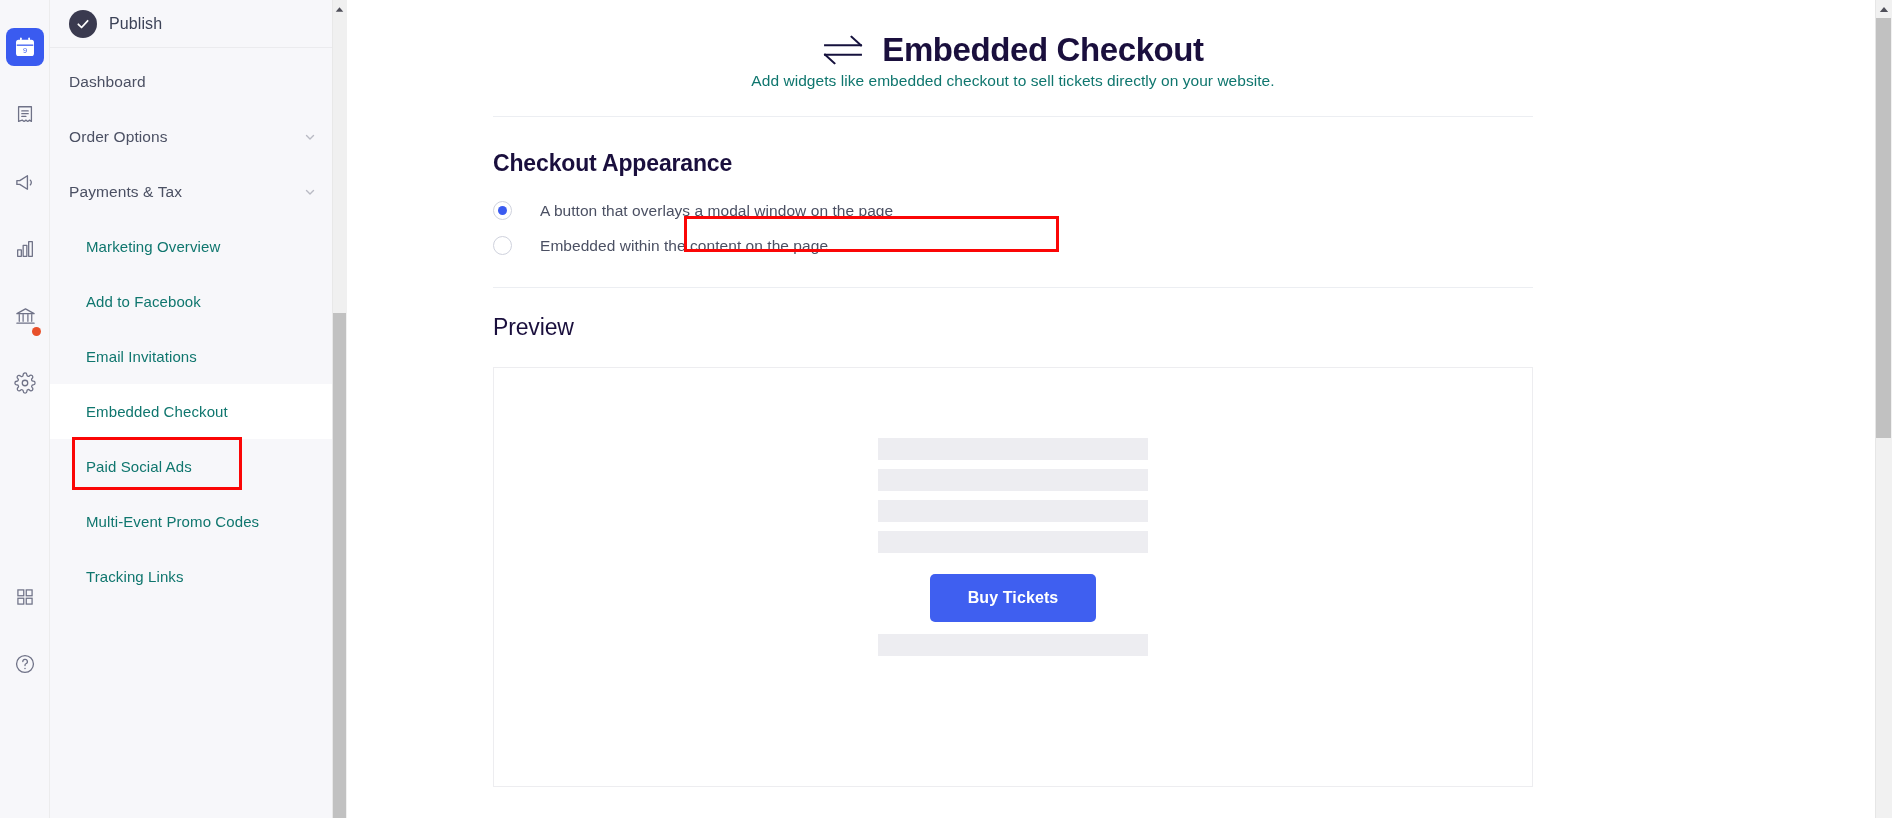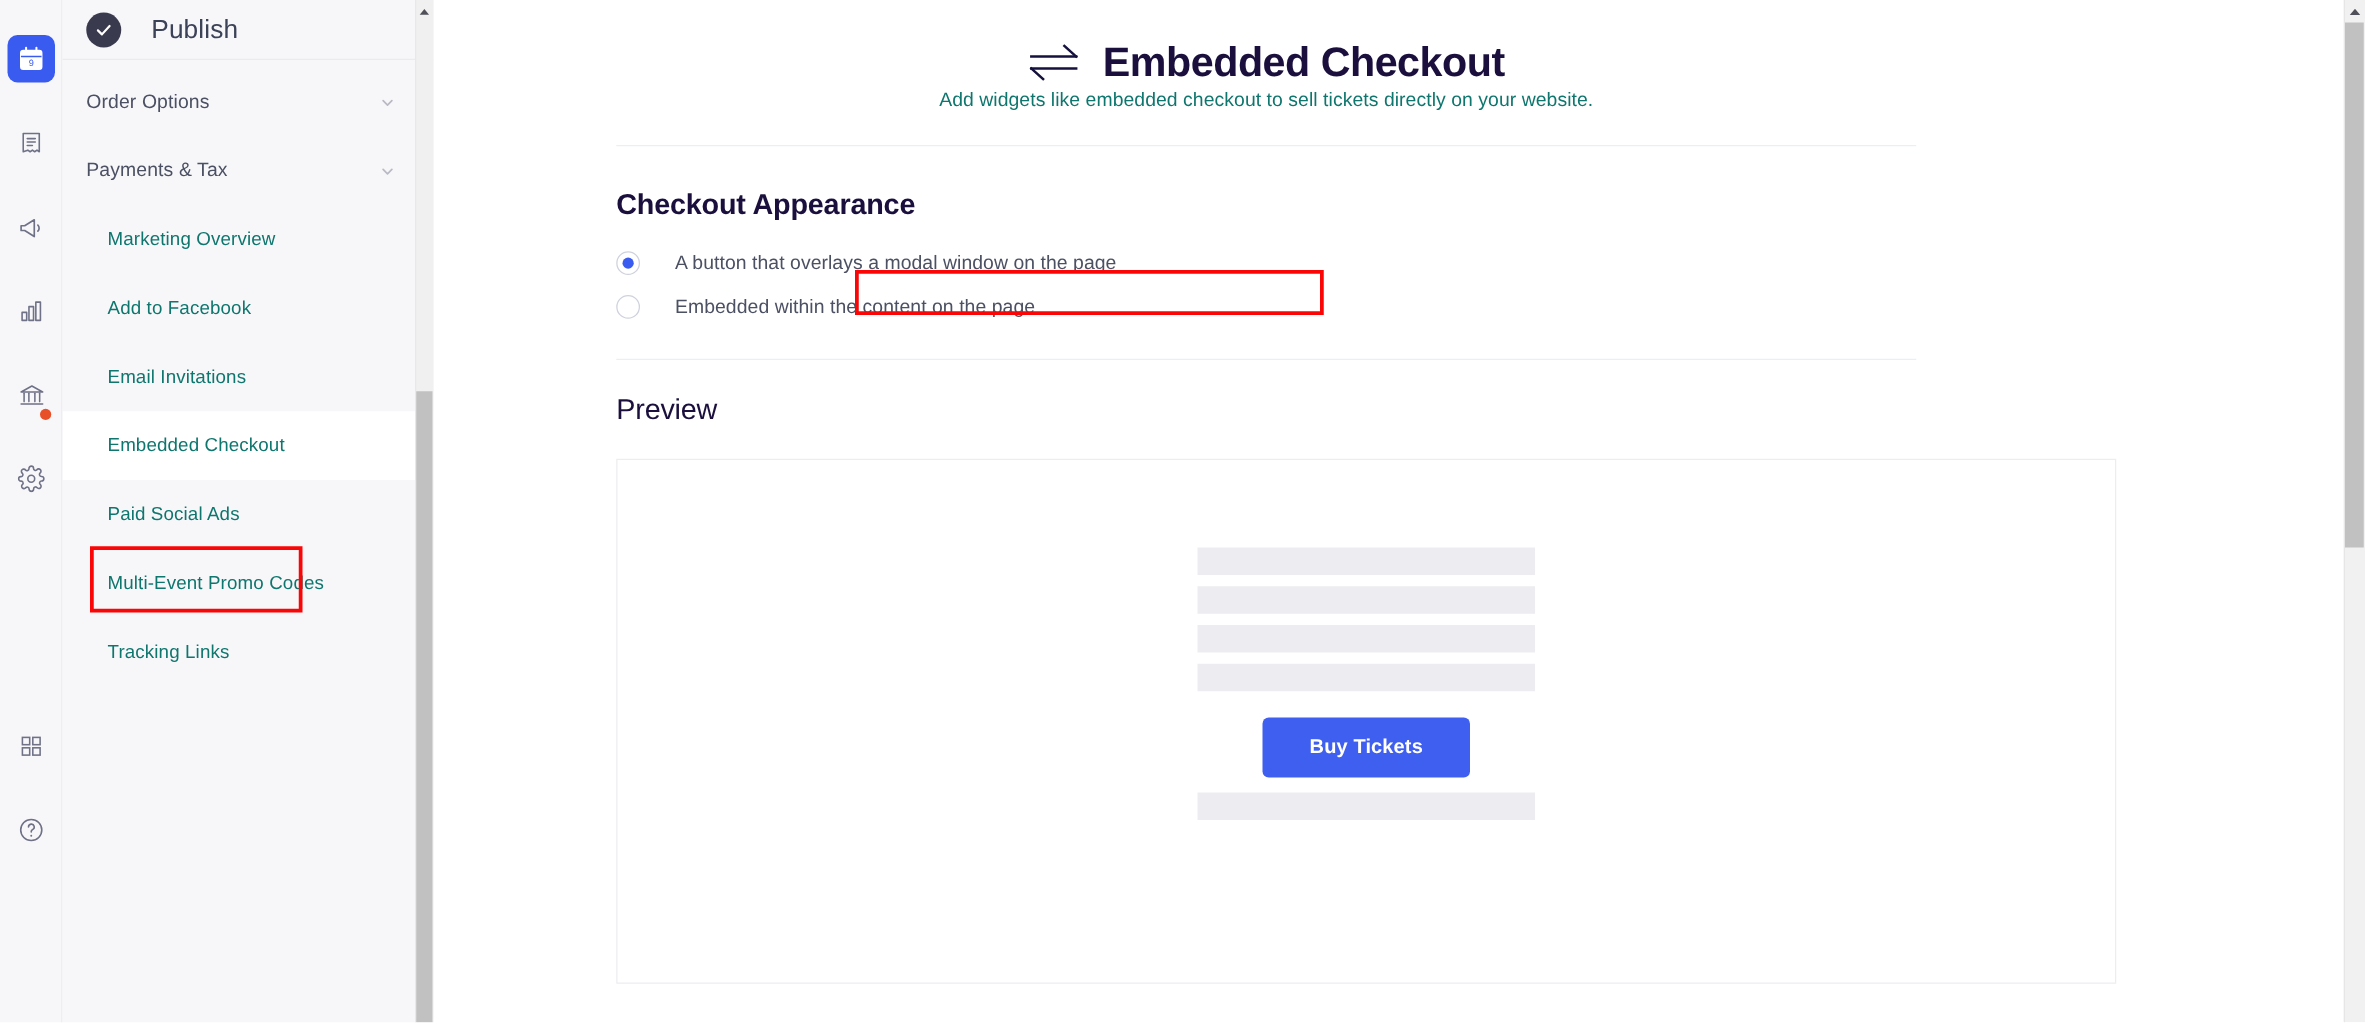--- a/index.html
+++ b/index.html
@@ -65,22 +65,22 @@
   }
   .publish-check {
     width: 28px; height: 28px;
     border-radius: 50%;
     background: #3a3a4f;
     color: #fff;
     display: flex; align-items: center; justify-content: center;
     flex: 0 0 28px;
   }
   .publish-label {
-    margin-left: 24px;
-    font-size: 21px;
+    margin-left: 12px;
+    font-size: 16px;
     color: #3c4257;
     letter-spacing: .1px;
   }
 
   .nav { padding-top: 6px; }
   .nav-item {
     height: 55px;
     display: flex;
     align-items: center;
     padding: 0 30px 0 19px;
@@ -232,21 +232,21 @@
   .preview-title {
     font-size: 23px;
     font-weight: 400;
     color: #1a0f3d;
     letter-spacing: -0.15px;
     margin-top: 26px;
   }
 
   .preview-card {
     margin-top: 26px;
-    width: 1200px;
+    width: 1040px;
     height: 420px;
     border: 1px solid #ededf0;
     background: #ffffff;
     display: flex;
     flex-direction: column;
     align-items: center;
     padding-top: 70px;
   }
   .ph-bar {
     width: 270px;
@@ -390,20 +390,23 @@
       <div class="publish-check">
         <svg width="14" height="14" viewBox="0 0 24 24" fill="none" stroke="#ffffff" stroke-width="3" stroke-linecap="round" stroke-linejoin="round">
           <polyline points="4,12.5 9.5,18 20,6.5"></polyline>
         </svg>
       </div>
       <span class="publish-label">Publish</span>
     </div>
 
     <div class="nav">
 
+      <div class="nav-item">
+        <span>Dashboard</span>
+      </div>
 
       <div class="nav-item">
         <span>Order Options</span>
         <span class="caret">
           <svg width="14" height="14" viewBox="0 0 24 24" fill="none" stroke="currentColor" stroke-width="2.4" stroke-linecap="round" stroke-linejoin="round">
               <polyline points="6,9.5 12,15.5 18,9.5"></polyline>
             </svg>
         </span>
       </div>
 

